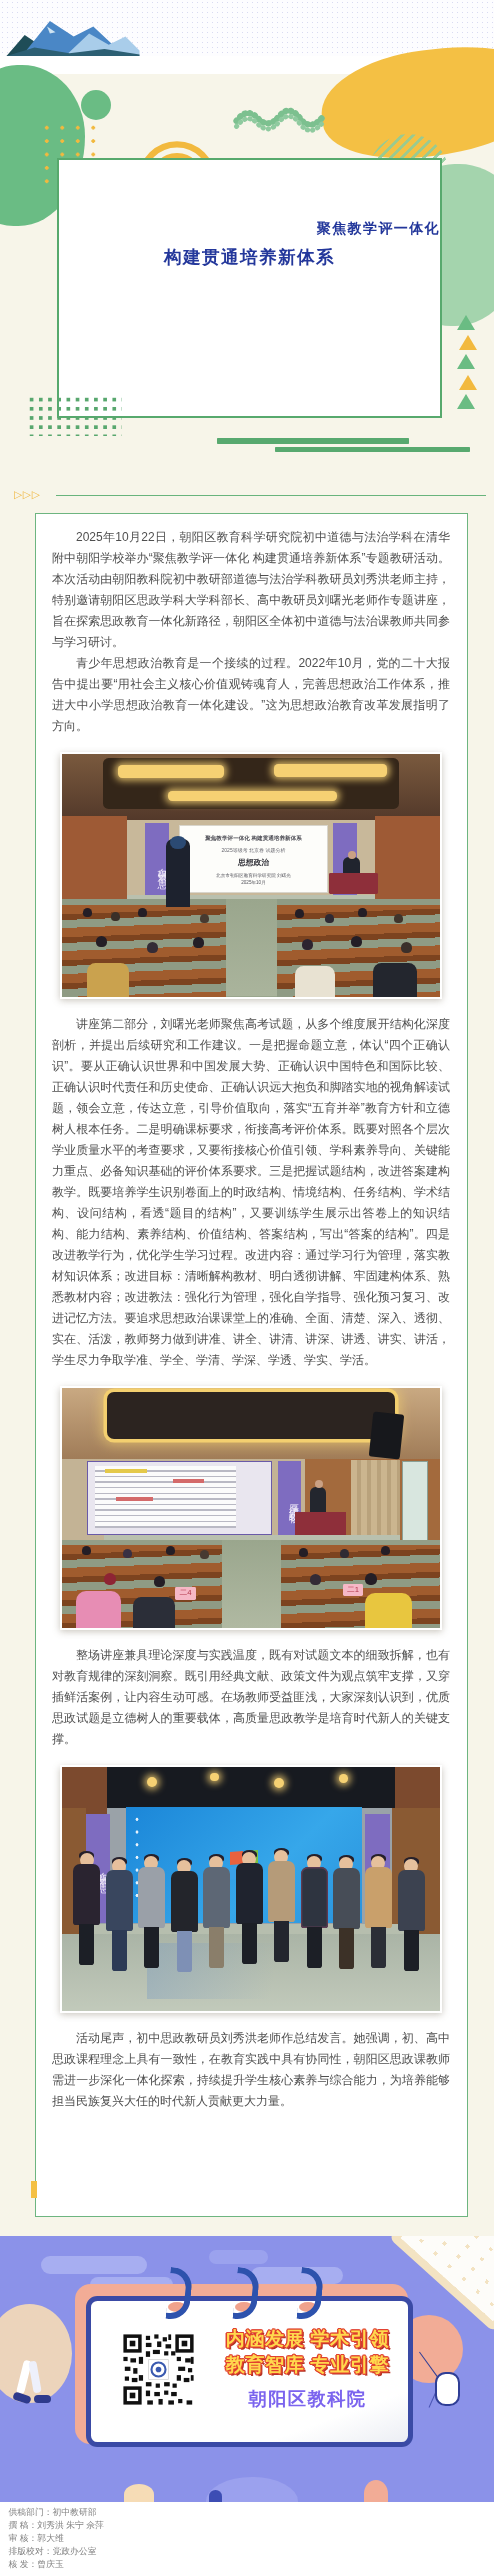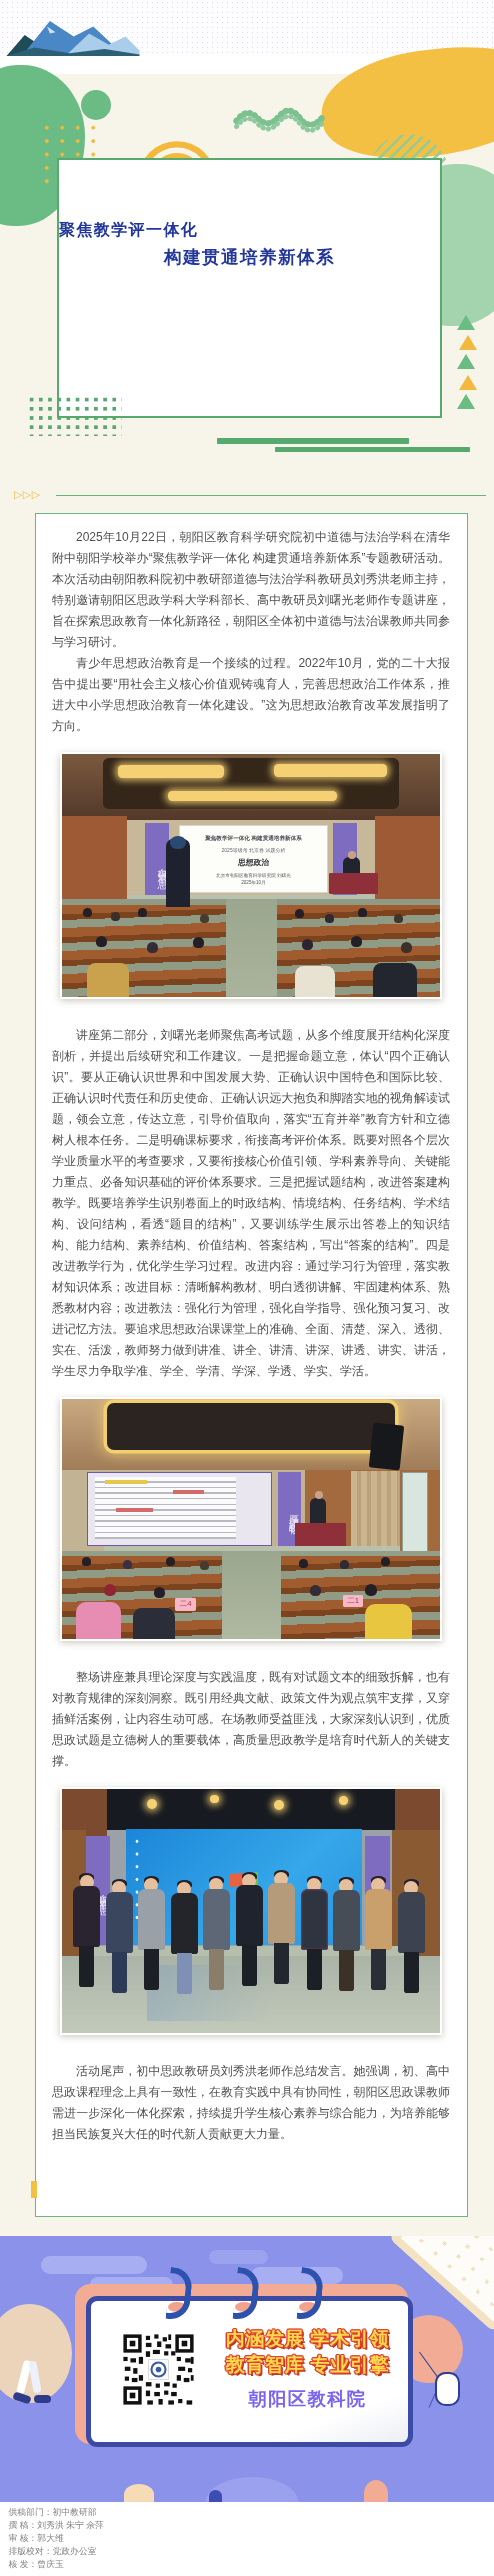--- a/index.html
+++ b/index.html
@@ -8,21 +8,21 @@
   .abs{position:absolute;}
   .dotbg{background-color:#fdfdff;background-image:radial-gradient(circle,#d9dbf2 0.7px,transparent 0.9px);background-size:5px 5px;}
   .cream{background:#f7f5e9;}
   .blob{border-radius:48% 52% 55% 45% / 52% 46% 58% 44%;}
   .tri{width:0;height:0;border-left:9.2px solid transparent;border-right:9.2px solid transparent;}
   .tri-g{border-bottom:15px solid #6abc83;}
   .tri-y{border-bottom:15px solid #f2b93e;}
   .gbar{background:#58a96f;border-radius:0.7px;}
   .title-blue{color:#23379b;font-weight:bold;}
   .para{font-size:12px;line-height:21px;color:#4f4f4f;text-align:justify;text-indent:2em;margin:0;}
-  .photo{position:relative;width:378px;margin:15px auto 26px auto;border:2.8px solid #ffffff;
+  .photo{position:relative;width:378px;margin:15px auto 15px auto;border:2.8px solid #ffffff;
          box-shadow:0 2.1px 7px rgba(110,100,80,.38);overflow:hidden;background:#9aa68d;}
   .vb{position:absolute;writing-mode:vertical-rl;text-orientation:upright;color:#f4effa;
       font-family:"DejaVu Serif",serif;background:#7e6cc0;text-align:center;letter-spacing:3.5px;
       font-size:10px;padding-top:5.6px;box-sizing:border-box;}
   .hd{position:absolute;border-radius:50% 50% 42% 42%;background:#241e26;}
   .seats{background:repeating-linear-gradient(178deg,#a05c2e 0 9.2px,#7c431f 9.2px 15px,#8f9b84 15px 23px);}
   .glow{background:#f6d173;border-radius:4.2px;box-shadow:0 0 7px 2.8px rgba(246,209,115,.8);}
   .ring{position:absolute;width:17px;height:40px;border:6.4px solid #2d52ad;border-left:none;
         border-radius:0 20px 20px 0;transform:rotate(6deg);background:transparent;}
   .hole{position:absolute;width:18.3px;height:10px;border-radius:50%;background:#f0a28c;}
@@ -71,21 +71,21 @@
   <div class="abs blob" style="left:394px;top:164px;width:131px;height:162px;background:#a4d4ad;"></div>
   <div class="abs" style="left:134px;top:124px;width:86px;height:56px;">
     <svg width="86" height="56" viewBox="0 0 122 80">
       <path d="M10,80 A51,51 0 0 1 112,80" fill="none" stroke="#f2b93e" stroke-width="9"></path>
       <path d="M27,80 A34,34 0 0 1 95,80" fill="none" stroke="#f2b93e" stroke-width="9"></path>
       <path d="M44,80 A17,17 0 0 1 78,80" fill="none" stroke="#f2b93e" stroke-width="9"></path>
     </svg>
   </div>
 
   <div class="abs" style="left:57px;top:158px;width:381px;height:256px;background:#ffffff;border:2.8px solid #57a96d;">
-    <div class="abs title-blue" style="left:0;top:60px;width:100%;text-align:left;font-size:16px;letter-spacing:1.4px;">聚焦教学评一体化</div>
+    <div class="abs title-blue" style="left:0;top:60px;width:100%;text-align:right;font-size:14px;letter-spacing:1.4px;">聚焦教学评一体化</div>
     <div class="abs title-blue" style="left:0;top:85px;width:100%;text-align:center;font-size:17.6px;letter-spacing:1.4px;">构建贯通培养新体系</div>
   </div>
 
   <div class="abs tri tri-g" style="left:457px;top:315px;"></div>
   <div class="abs tri tri-y" style="left:459px;top:335px;"></div>
   <div class="abs tri tri-g" style="left:457px;top:354px;"></div>
   <div class="abs tri tri-y" style="left:459px;top:375px;"></div>
   <div class="abs tri tri-g" style="left:457px;top:394px;"></div>
 
   <div class="abs" style="left:27px;top:395px;width:95px;height:41px;background-image:radial-gradient(circle,#58a76e 2.1px,transparent 2.3px);background-size:9.2px 9.2px;"></div>

